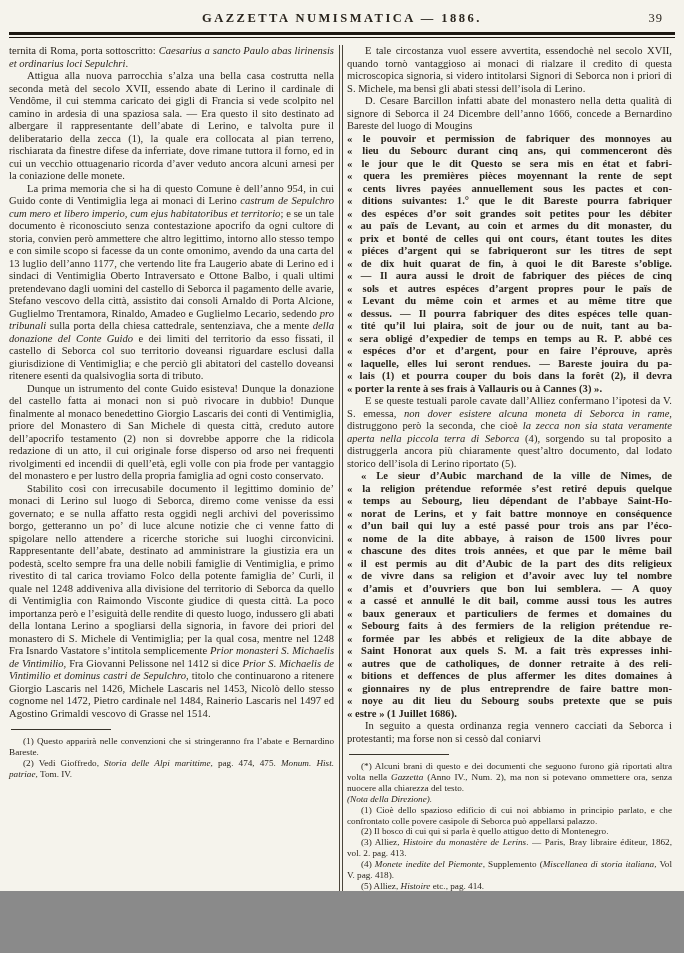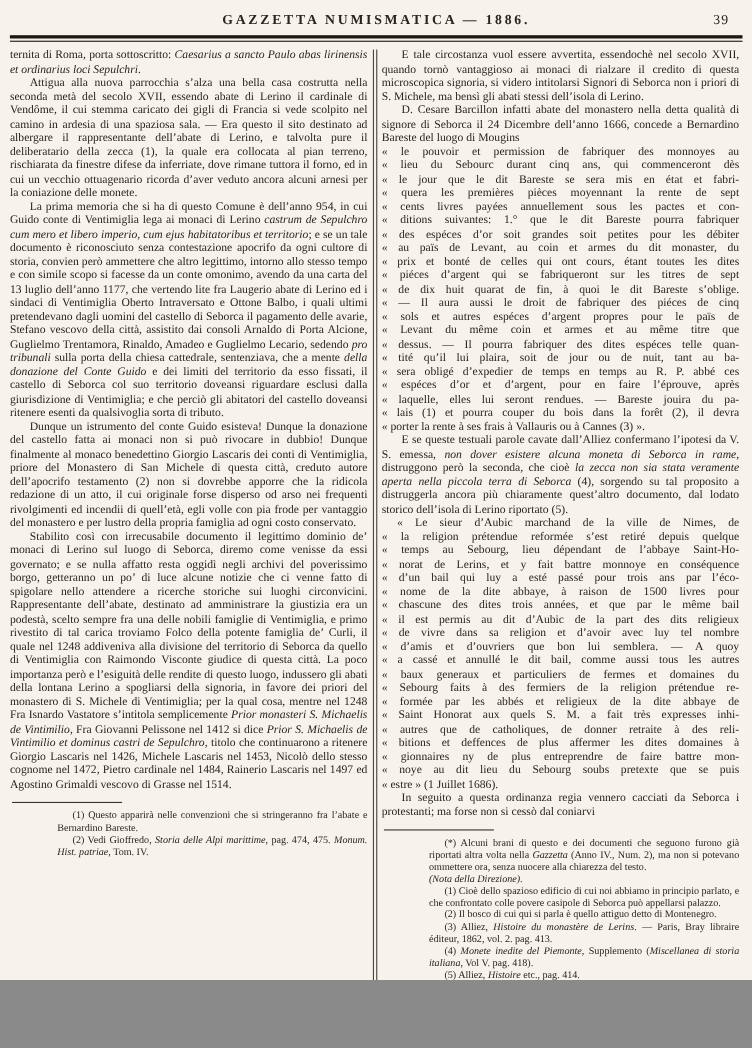--- a/index.html
+++ b/index.html
@@ -38,29 +38,29 @@
   }
   .divider {
     width:4px;
     border-left:1px solid #4a443a;
     border-right:1px solid #4a443a;
     margin:0 4px 0 5px;
   }
   .para { margin:0; }
   .ind { text-indent:18px; }
   .quote { }
-  .qline { text-align:justify; text-align-last:justify; white-space:normal; }
+  .qline { text-align:justify; text-align-last:justify; white-space:normal;font-weight:bold; }
   .qline.qlast { text-align-last:left; }
   .qline.qindent { text-indent:14px; }
   .fn-sep {
     width:100px; height:0;
     border-top:1.5px solid #37322a;
     margin:9px 0 6px 2px;
   }
-  .fns { font-size:9.2px; line-height:10.9px; text-align:justify;margin-left:43px; }
+  .fns { font-size:9.2px; line-height:10.9px; text-align:justify; }
   .fns .fn-item { text-indent:14px; margin:0; }
   .fns .fn-tail { text-align:left; font-style:italic; text-indent:0; }
   i { font-style:italic; }
 </style>
 </head>
 <body>
 
 <div class="page">
   <div class="header">
     <div class="htitle">GAZZETTA NUMISMATICA — 1886.</div>
@@ -81,21 +81,21 @@
           <p class="fn-item"><span>(2) Vedi Gioffredo, </span><i>Storia delle Alpi marittime</i><span>, pag. 474, 475. </span><i>Monum. Hist. patriae</i><span>, Tom. IV.</span></p>
         </div>
       </div>
     <div class="divider"></div>
     <div class="col" id="col-right">
         <p class="para ind"><span>E tale circostanza vuol essere avvertita, essendochè nel secolo XVII, quando tornò vantaggioso ai monaci di rialzare il credito di questa microscopica signoria, si videro intitolarsi Signori di Seborca non i priori di S. Michele, ma bensì gli abati stessi dell’isola di Lerino.</span></p>
         <p class="para ind"><span>D. Cesare Barcillon infatti abate del monastero nella detta qualità di signore di Seborca il 24 Dicembre dell’anno 1666, concede a Bernardino Bareste del luogo di Mougins</span></p>
         <div class="quote">
           <div class="qline">« le pouvoir et permission de fabriquer des monnoyes au</div>
           <div class="qline">« lieu du Sebourc durant cinq ans, qui commenceront dès</div>
-          <div class="qline">« le jour que le dit Bareste se sera mis en état et fabri-</div>
+          <div class="qline">« le jour que le dit Questo se sera mis en état et fabri-</div>
           <div class="qline">« quera les premières pièces moyennant la rente de sept</div>
           <div class="qline">« cents livres payées annuellement sous les pactes et con-</div>
           <div class="qline">« ditions suivantes: 1.° que le dit Bareste pourra fabriquer</div>
           <div class="qline">« des espéces d’or soit grandes soit petites pour les débiter</div>
           <div class="qline">« au païs de Levant, au coin et armes du dit monaster, du</div>
           <div class="qline">« prix et bonté de celles qui ont cours, étant toutes les dites</div>
           <div class="qline">« piéces d’argent qui se fabriqueront sur les titres de sept</div>
           <div class="qline">« de dix huit quarat de fin, à quoi le dit Bareste s’oblige.</div>
           <div class="qline">« — Il aura aussi le droit de fabriquer des piéces de cinq</div>
           <div class="qline">« sols et autres espéces d’argent propres pour le païs de</div>

